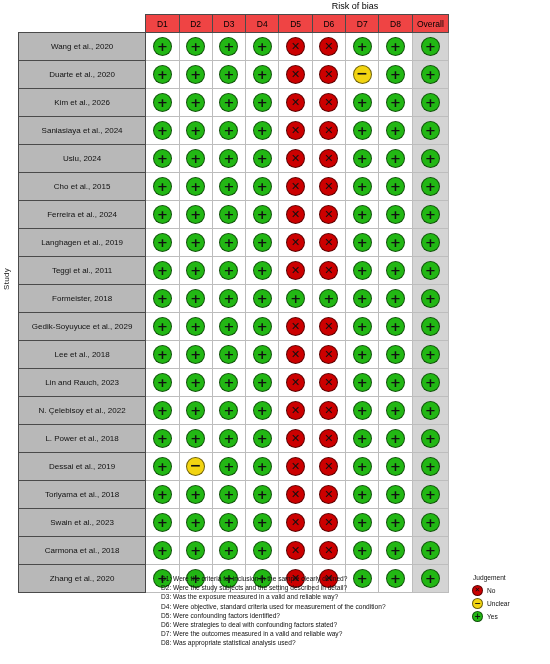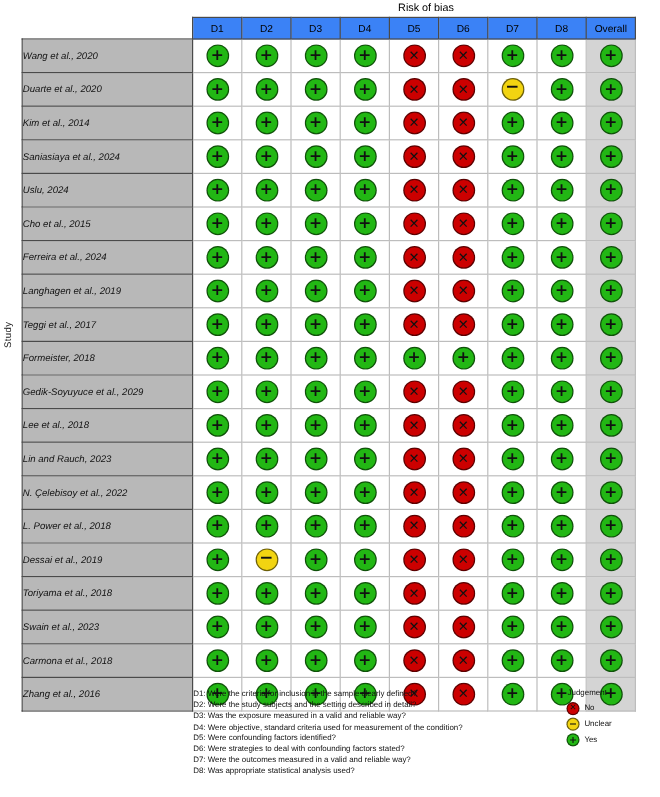--- a/index.html
+++ b/index.html
@@ -12,21 +12,21 @@
     height: 664px;
     font-family: "Liberation Sans", sans-serif;
     color: #000000;
     overflow: hidden;
     position: relative;
   }
 
   
   #figure {
     position: relative;
-    width: 550px;
+    width: 449px;
     height: 664px;
     box-sizing: border-box;
   }
 
   
   #study-axis-label {
     position: absolute;
     left: 2px;
     top: 290px;
     width: 14px;
@@ -64,43 +64,42 @@
     font-weight: normal;
   }
 
   
   col.c-study { width: 142px; }
   col.c-dom   { width: 41px; }
   col.c-ovr   { width: 41px; }
 
   th.hdr {
     height: 17px;
-    background: #3b82f6;
+    background: #ef4444;
     border: 1px solid #4a4a4a !important;
     font-size: 8.5px;
     text-align: center;
     color: #000;
     vertical-align: middle;
   }
   th.hdr-blank {
     background: #ffffff;
     border: none !important;
   }
 
   td.study-cell {
     height: 27px;
     background: #b8b8b8;
     border: 1px solid #4a4a4a !important;
     font-size: 8px;
-    text-align: left;
+    text-align: center;
     vertical-align: middle;
     color: #111;
     white-space: nowrap;
     overflow: hidden;
-    font-style: italic;
   }
 
   td.dom-cell {
     height: 27px;
     background: #ffffff;
     text-align: center;
     vertical-align: middle;
   }
   td.ovr-cell {
     height: 27px;
@@ -241,21 +240,21 @@
           <td class="dom-cell"><span class="bubble yes"><span class="glyph">+</span></span></td>
           <td class="dom-cell"><span class="bubble yes"><span class="glyph">+</span></span></td>
           <td class="dom-cell"><span class="bubble yes"><span class="glyph">+</span></span></td>
           <td class="dom-cell"><span class="bubble no"><span class="glyph">✕</span></span></td>
           <td class="dom-cell"><span class="bubble no"><span class="glyph">✕</span></span></td>
           <td class="dom-cell"><span class="bubble unclear"><span class="glyph">−</span></span></td>
           <td class="dom-cell"><span class="bubble yes"><span class="glyph">+</span></span></td>
           <td class="ovr-cell"><span class="bubble yes"><span class="glyph">+</span></span></td>
         </tr>
         <tr>
-          <td class="study-cell">Kim et al., 2014</td>
+          <td class="study-cell">Kim et al., 2026</td>
           <td class="dom-cell"><span class="bubble yes"><span class="glyph">+</span></span></td>
           <td class="dom-cell"><span class="bubble yes"><span class="glyph">+</span></span></td>
           <td class="dom-cell"><span class="bubble yes"><span class="glyph">+</span></span></td>
           <td class="dom-cell"><span class="bubble yes"><span class="glyph">+</span></span></td>
           <td class="dom-cell"><span class="bubble no"><span class="glyph">✕</span></span></td>
           <td class="dom-cell"><span class="bubble no"><span class="glyph">✕</span></span></td>
           <td class="dom-cell"><span class="bubble yes"><span class="glyph">+</span></span></td>
           <td class="dom-cell"><span class="bubble yes"><span class="glyph">+</span></span></td>
           <td class="ovr-cell"><span class="bubble yes"><span class="glyph">+</span></span></td>
         </tr>
@@ -313,21 +312,21 @@
           <td class="dom-cell"><span class="bubble yes"><span class="glyph">+</span></span></td>
           <td class="dom-cell"><span class="bubble yes"><span class="glyph">+</span></span></td>
           <td class="dom-cell"><span class="bubble yes"><span class="glyph">+</span></span></td>
           <td class="dom-cell"><span class="bubble no"><span class="glyph">✕</span></span></td>
           <td class="dom-cell"><span class="bubble no"><span class="glyph">✕</span></span></td>
           <td class="dom-cell"><span class="bubble yes"><span class="glyph">+</span></span></td>
           <td class="dom-cell"><span class="bubble yes"><span class="glyph">+</span></span></td>
           <td class="ovr-cell"><span class="bubble yes"><span class="glyph">+</span></span></td>
         </tr>
         <tr>
-          <td class="study-cell">Teggi et al., 2017</td>
+          <td class="study-cell">Teggi et al., 2011</td>
           <td class="dom-cell"><span class="bubble yes"><span class="glyph">+</span></span></td>
           <td class="dom-cell"><span class="bubble yes"><span class="glyph">+</span></span></td>
           <td class="dom-cell"><span class="bubble yes"><span class="glyph">+</span></span></td>
           <td class="dom-cell"><span class="bubble yes"><span class="glyph">+</span></span></td>
           <td class="dom-cell"><span class="bubble no"><span class="glyph">✕</span></span></td>
           <td class="dom-cell"><span class="bubble no"><span class="glyph">✕</span></span></td>
           <td class="dom-cell"><span class="bubble yes"><span class="glyph">+</span></span></td>
           <td class="dom-cell"><span class="bubble yes"><span class="glyph">+</span></span></td>
           <td class="ovr-cell"><span class="bubble yes"><span class="glyph">+</span></span></td>
         </tr>
@@ -445,21 +444,21 @@
           <td class="dom-cell"><span class="bubble yes"><span class="glyph">+</span></span></td>
           <td class="dom-cell"><span class="bubble yes"><span class="glyph">+</span></span></td>
           <td class="dom-cell"><span class="bubble yes"><span class="glyph">+</span></span></td>
           <td class="dom-cell"><span class="bubble no"><span class="glyph">✕</span></span></td>
           <td class="dom-cell"><span class="bubble no"><span class="glyph">✕</span></span></td>
           <td class="dom-cell"><span class="bubble yes"><span class="glyph">+</span></span></td>
           <td class="dom-cell"><span class="bubble yes"><span class="glyph">+</span></span></td>
           <td class="ovr-cell"><span class="bubble yes"><span class="glyph">+</span></span></td>
         </tr>
         <tr>
-          <td class="study-cell">Zhang et al., 2016</td>
+          <td class="study-cell">Zhang et al., 2020</td>
           <td class="dom-cell"><span class="bubble yes"><span class="glyph">+</span></span></td>
           <td class="dom-cell"><span class="bubble yes"><span class="glyph">+</span></span></td>
           <td class="dom-cell"><span class="bubble yes"><span class="glyph">+</span></span></td>
           <td class="dom-cell"><span class="bubble yes"><span class="glyph">+</span></span></td>
           <td class="dom-cell"><span class="bubble no"><span class="glyph">✕</span></span></td>
           <td class="dom-cell"><span class="bubble no"><span class="glyph">✕</span></span></td>
           <td class="dom-cell"><span class="bubble yes"><span class="glyph">+</span></span></td>
           <td class="dom-cell"><span class="bubble yes"><span class="glyph">+</span></span></td>
           <td class="ovr-cell"><span class="bubble yes"><span class="glyph">+</span></span></td>
         </tr>

